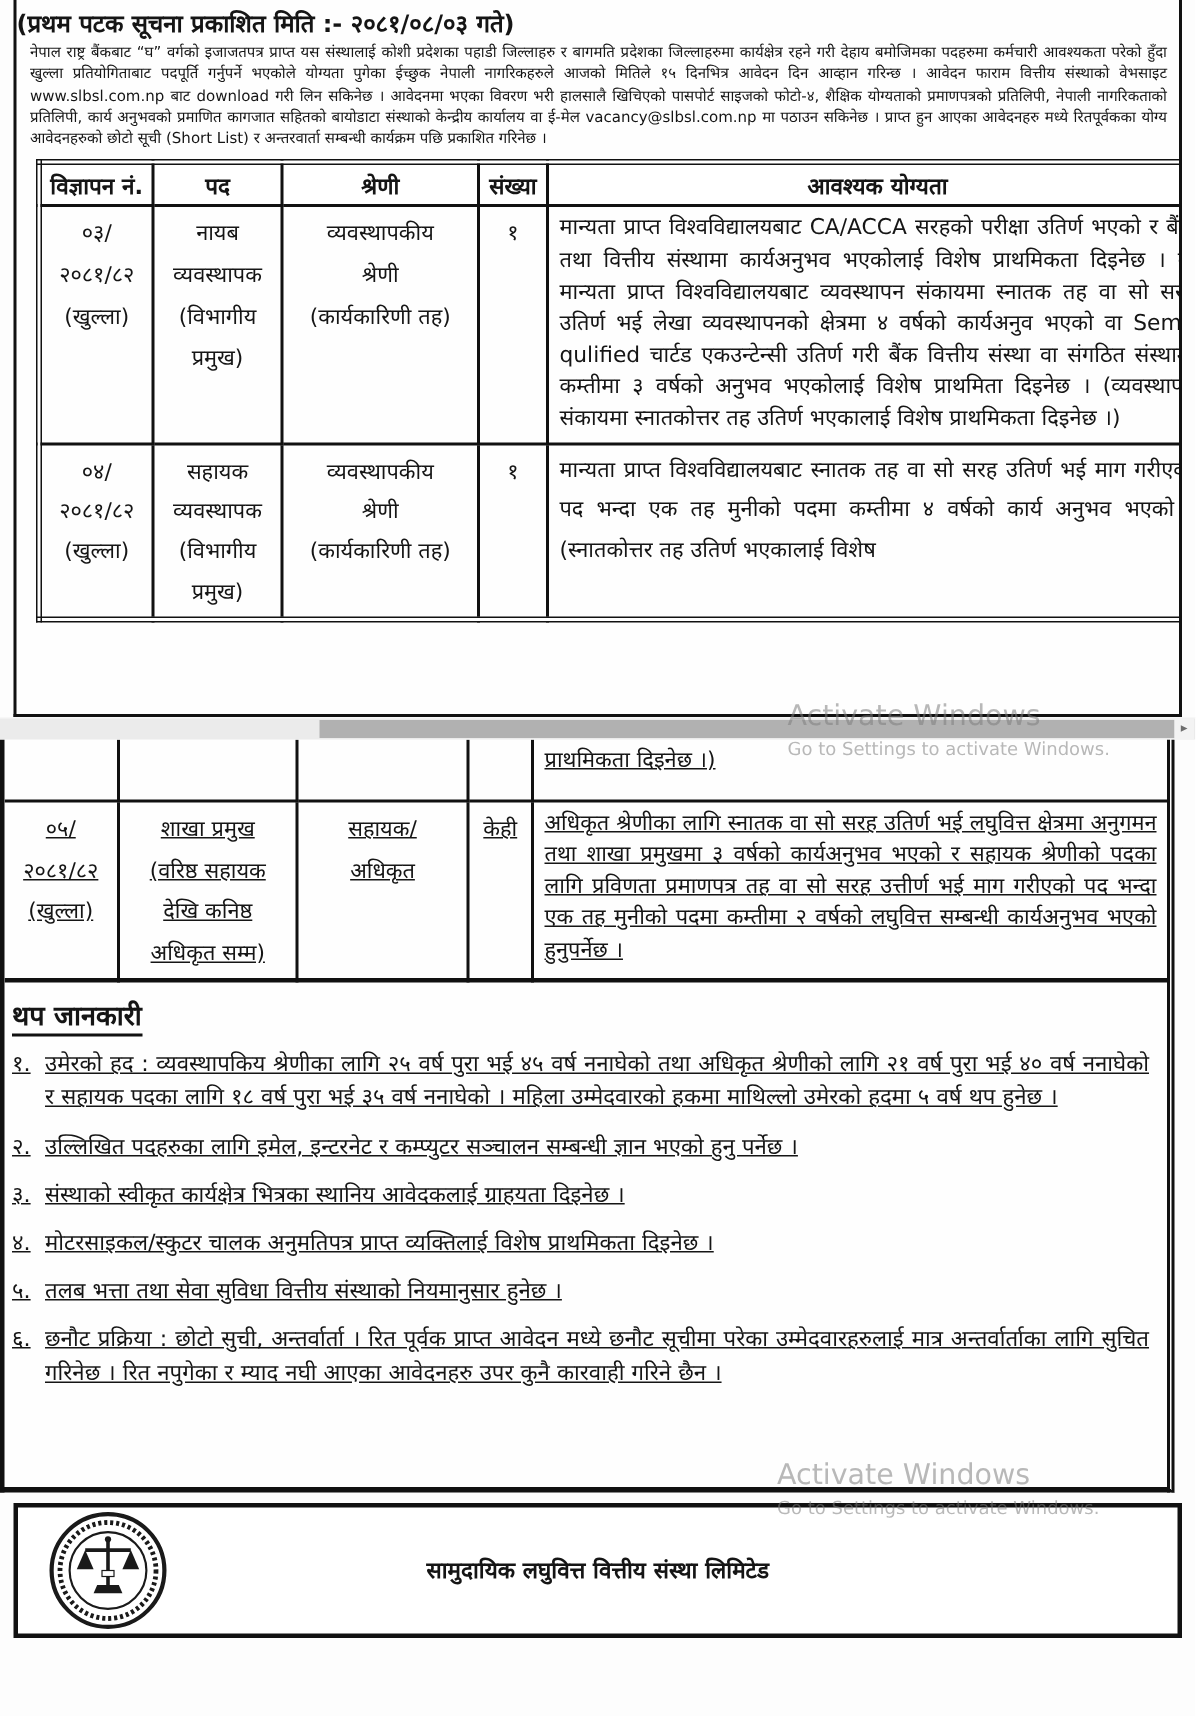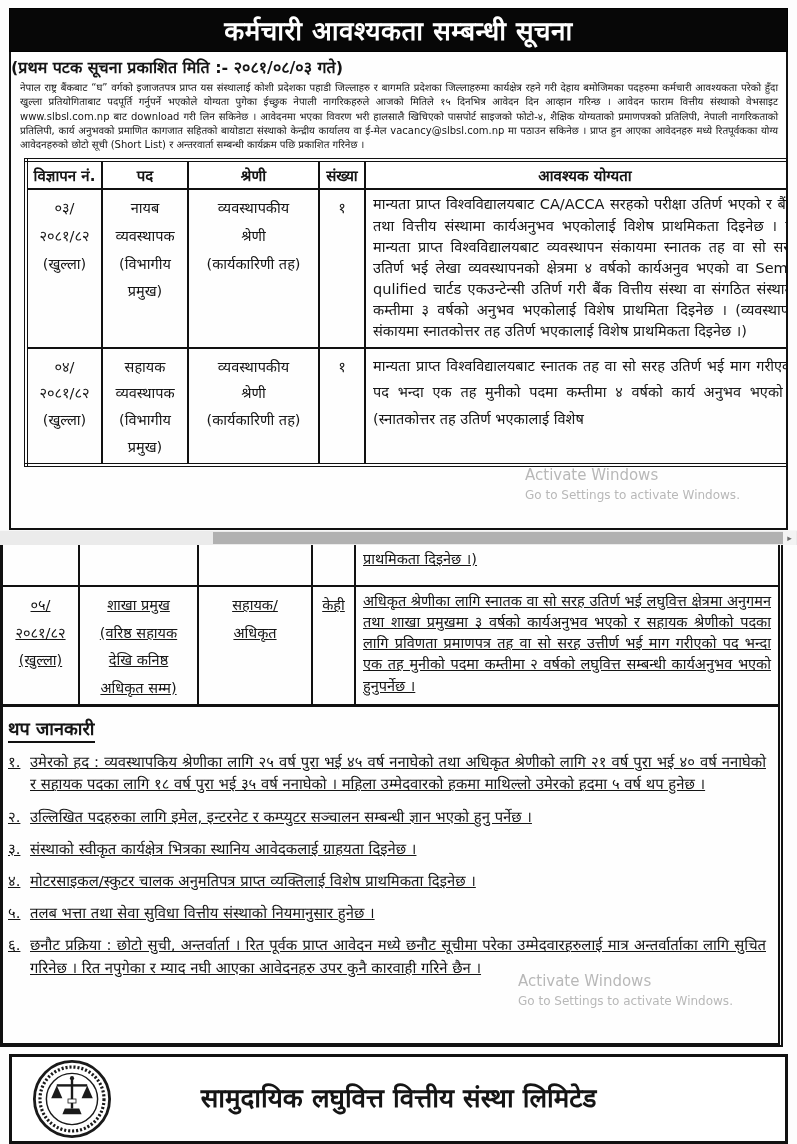--- a/index.html
+++ b/index.html
@@ -58,38 +58,35 @@
   .info-item { display:flex; font-size:14.8px; line-height:1.5; margin-bottom:10px; }
   .info-item .num { flex:0 0 22px; }
   .info-item .txt { flex:1; text-align:justify; }
   
   .footer-box {
     position:relative; margin:7px 9px 0 9px; height:84px;
     border:3px solid #111; display:flex; flex-direction:column; justify-content:center;
     background:#fff;
   }
   .logo { position:absolute; left:20px; top:2px; width:80px; height:80px; }
-  .f-org { text-align:center; font-size:26px; font-weight:bold; line-height:1.2; }
+  .f-org { text-align:center; font-size:15px; font-weight:bold; line-height:1.2; }
   .f-com { text-align:center; font-size:16px; font-weight:bold; margin-top:2px; }
   .f-add { text-align:center; font-size:16.5px; font-weight:bold; margin-top:2px; }
   
   .wm { position:absolute; color:rgba(125,125,125,0.55); pointer-events:none; white-space:nowrap; }
-  .wm .l1 { font-size:15px; }
+  .wm .l1 { font-size:19px; }
   .wm .l2 { font-size:12px; margin-top:4px; }
   .wm1 { left:525px; top:466px; }
   .wm2 { left:518px; top:972px; }
 </style>
 </head>
 <body>
 
 <div class="page">
 
-  <div class="title-bar">
-    <span class="t">कर्मचारी आवश्यकता सम्बन्धी सूचना</span>
-  </div>
 
   <div class="box-top">
     <div class="subtitle">(प्रथम पटक सूचना प्रकाशित मिति :- २०८१/०८/०३ गते)</div>
     <p class="intro">नेपाल राष्ट्र बैंकबाट “घ” वर्गको इजाजतपत्र प्राप्त यस संस्थालाई कोशी प्रदेशका पहाडी जिल्लाहरु र बागमति प्रदेशका जिल्लाहरुमा कार्यक्षेत्र रहने गरी देहाय बमोजिमका पदहरुमा कर्मचारी आवश्यकता परेको हुँदा खुल्ला प्रतियोगिताबाट पदपूर्ति गर्नुपर्ने भएकोले योग्यता पुगेका ईच्छुक नेपाली नागरिकहरुले आजको मितिले १५ दिनभित्र आवेदन दिन आव्हान गरिन्छ । आवेदन फाराम वित्तीय संस्थाको वेभसाइट www.slbsl.com.np बाट download गरी लिन सकिनेछ । आवेदनमा भएका विवरण भरी हालसालै खिचिएको पासपोर्ट साइजको फोटो-४, शैक्षिक योग्यताको प्रमाणपत्रको प्रतिलिपी, नेपाली नागरिकताको प्रतिलिपी, कार्य अनुभवको प्रमाणित कागजात सहितको बायोडाटा संस्थाको केन्द्रीय कार्यालय वा ई-मेल vacancy@slbsl.com.np मा पठाउन सकिनेछ । प्राप्त हुन आएका आवेदनहरु मध्ये रितपूर्वकका योग्य आवेदनहरुको छोटो सूची (Short List) र अन्तरवार्ता सम्बन्धी कार्यक्रम पछि प्रकाशित गरिनेछ ।</p>
 
     <table class="vt vt-top">
       <colgroup>
         <col style="width:76px">
           <col style="width:86px">
           <col style="width:131px">

